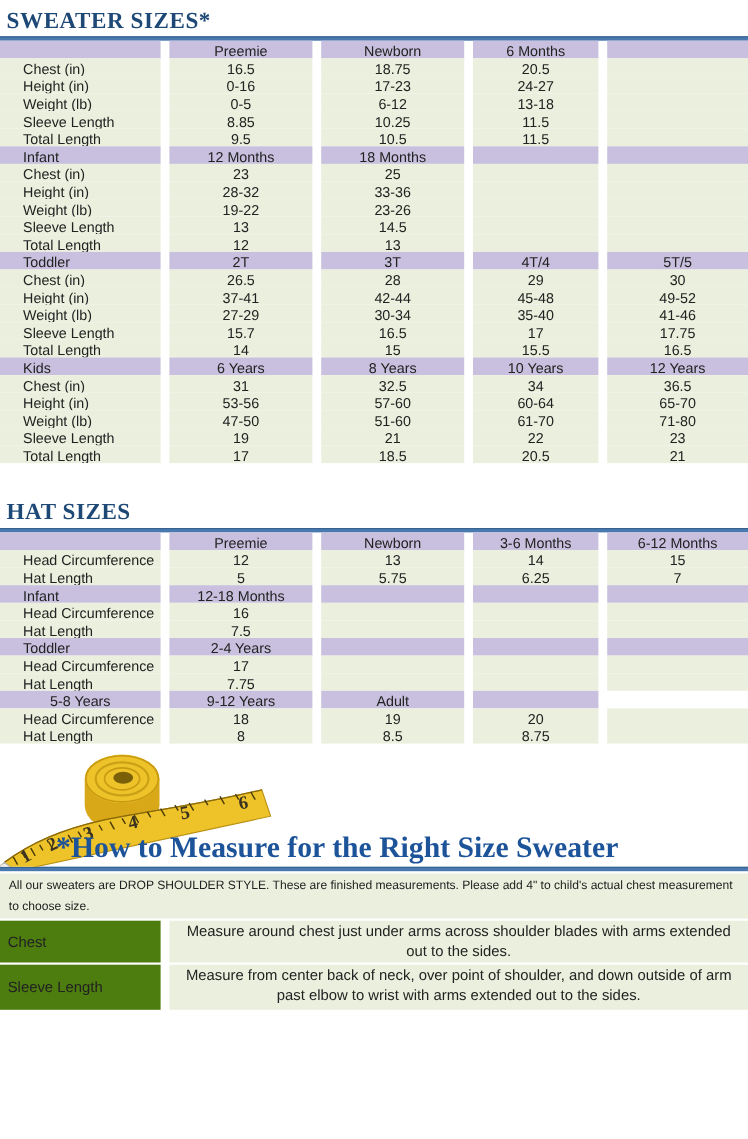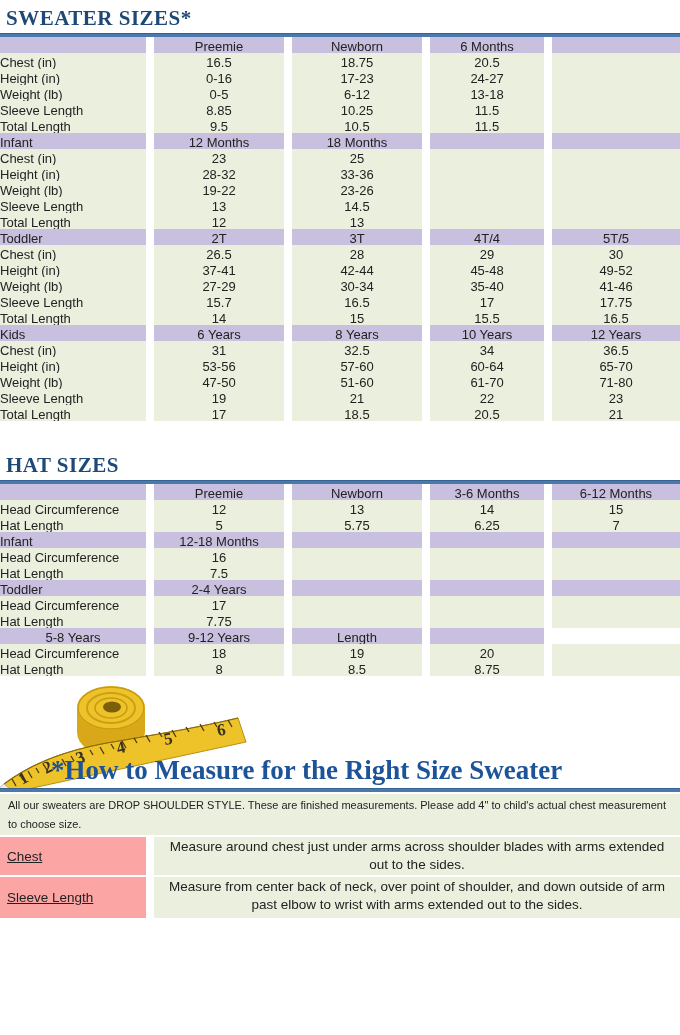--- a/index.html
+++ b/index.html
@@ -28,21 +28,21 @@
   .size-table { width:680px; }
   .t-row {
     display:grid;
     grid-template-columns:146px 130px 130px 114px 128px;
     column-gap:8px;
     height:16px;
     line-height:20px;
     font-size:13px;
   }
   .t-cell { overflow:hidden; white-space:nowrap; }
-  .t-cell.label { padding-left:0; text-align:left; }
+  .t-cell.label { padding-left:21px; text-align:left; }
   .t-cell.data  { text-align:center; }
   .row-purple .t-cell { background:#c8c0de; }
   .row-green  .t-cell { background:#ebf0de; }
   
   #measure-header { position:relative; height:108px; margin-top:4px; }
   #tape-svg { position:absolute; left:0; top:0; }
   #measure-title {
     position:absolute; left:51px; bottom:2px;
     font-family:"Liberation Serif", serif;
     font-weight:bold; font-size:27px;
@@ -57,25 +57,24 @@
     line-height:18.5px;
     min-height:39px;
   }
   .m-row {
     display:grid;
     grid-template-columns:146px 526px;
     column-gap:8px;
     margin-top:2px;
   }
   .m-label {
-    background:#fca5a5;
+    background:#4d7c0f;
     display:flex; align-items:center;
     padding-left:7px;
     font-size:13.5px;
-    text-decoration:underline;
   }
   .m-text {
     background:#ebf0de;
     padding:1px 8px;
     font-size:13.5px;
     line-height:18px;
     text-align:center;
   }
   .m-row.last .m-text { padding-bottom:4px; }
 </style>
@@ -319,21 +318,21 @@
       <div class="t-row row-green">
         <div class="t-cell label">Hat Length</div>
         <div class="t-cell data">7.75</div>
         <div class="t-cell data"></div>
         <div class="t-cell data"></div>
         <div class="t-cell data"></div>
       </div>
       <div class="t-row row-purple">
         <div class="t-cell data">5-8 Years</div>
         <div class="t-cell data">9-12 Years</div>
-        <div class="t-cell data">Length</div>
+        <div class="t-cell data">Adult</div>
         <div class="t-cell data"></div>
       </div>
       <div class="t-row row-green">
         <div class="t-cell label">Head Circumference</div>
         <div class="t-cell data">18</div>
         <div class="t-cell data">19</div>
         <div class="t-cell data">20</div>
         <div class="t-cell data"></div>
       </div>
       <div class="t-row row-green">

